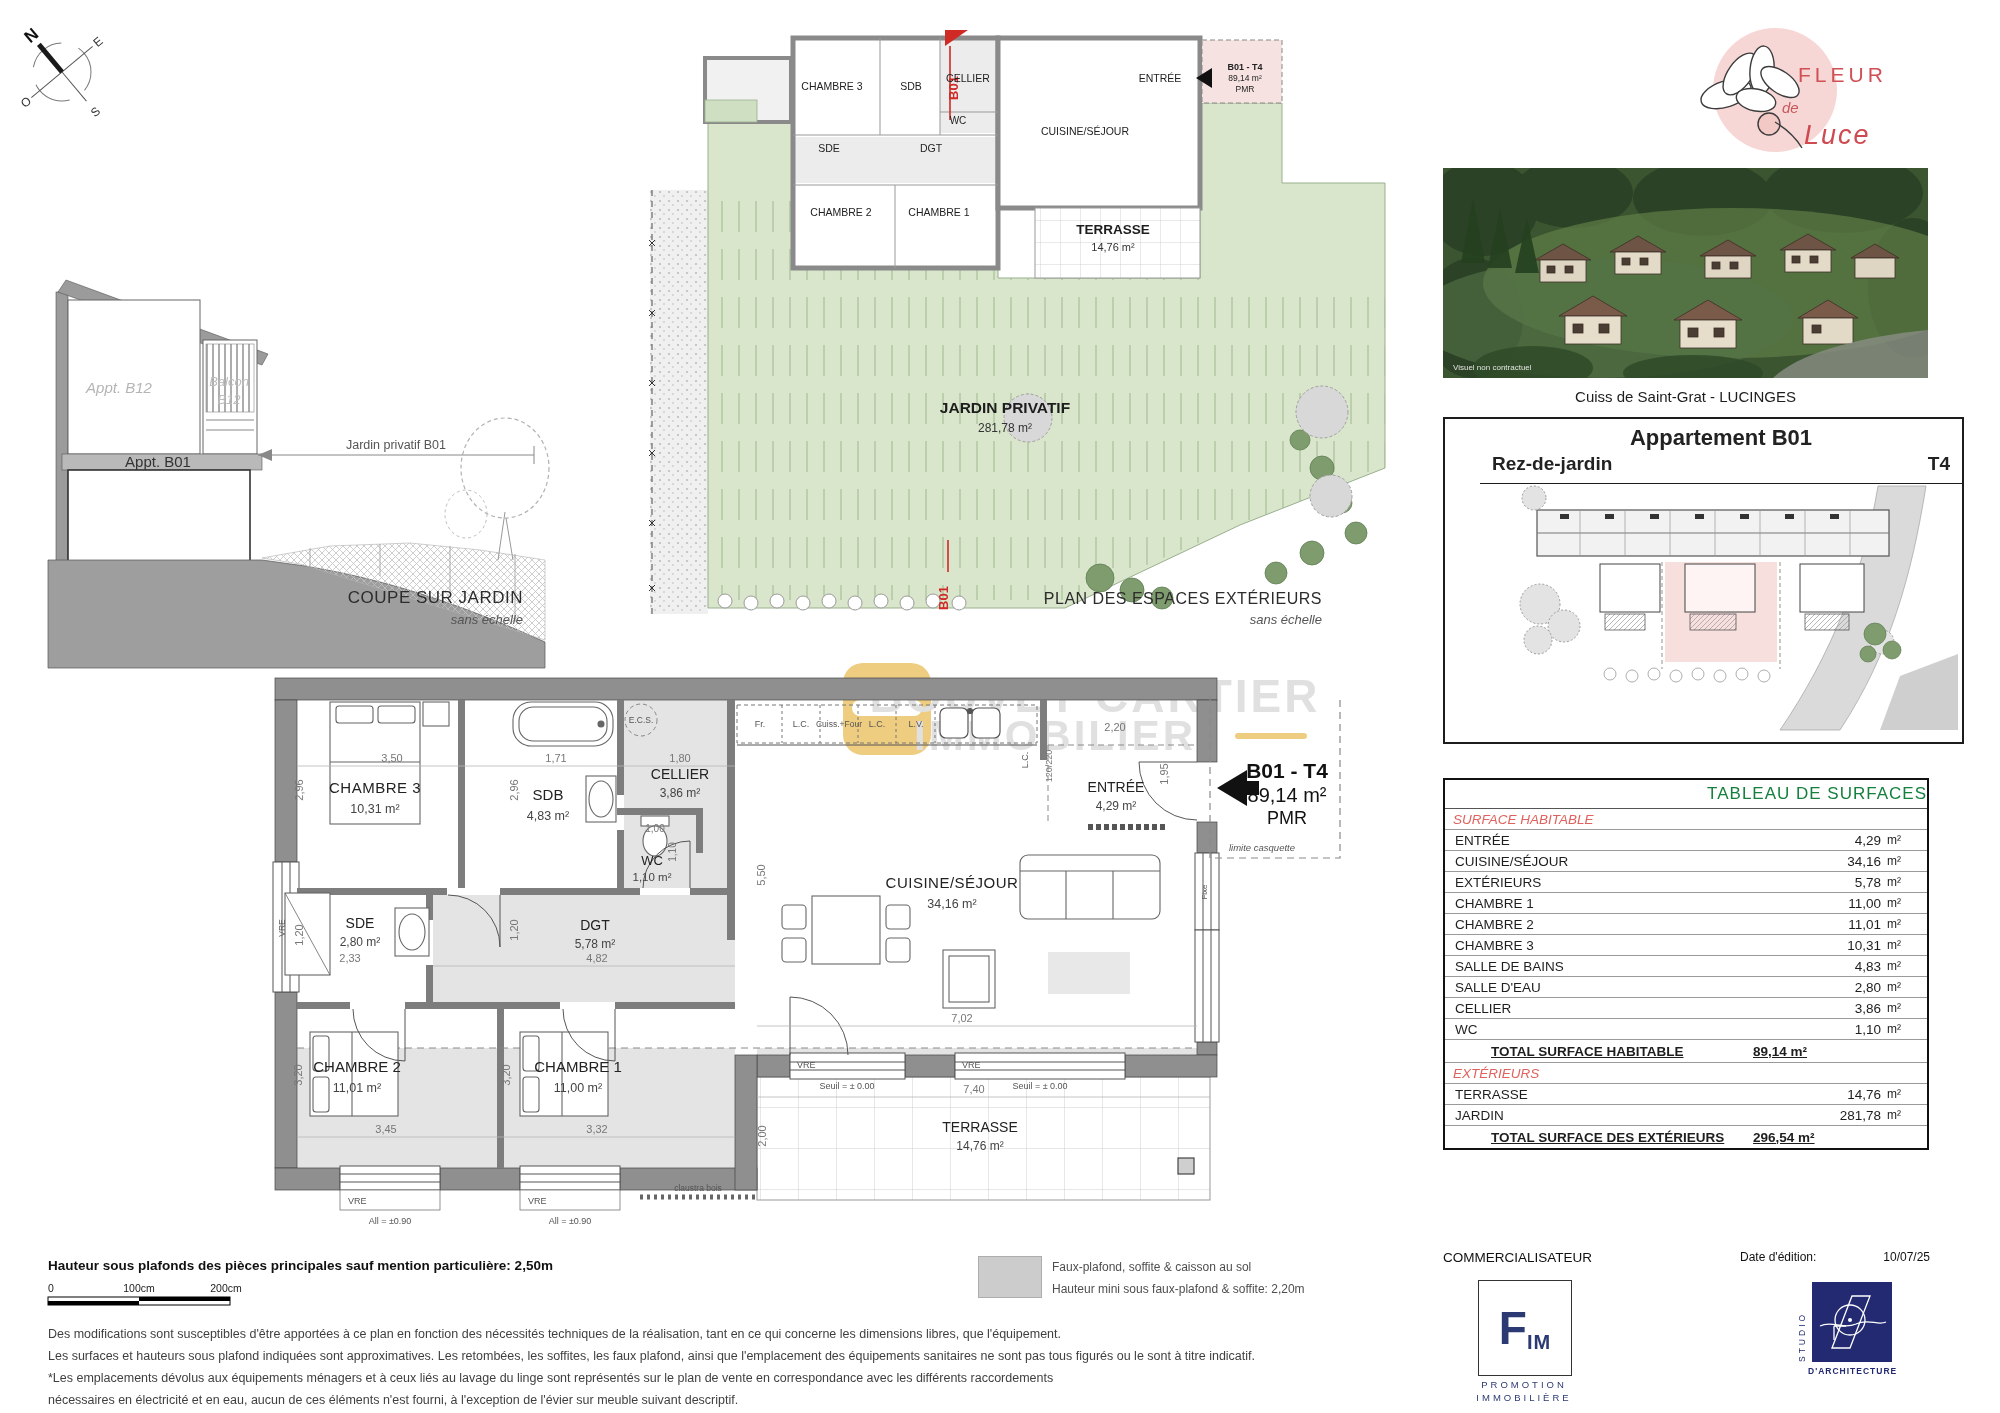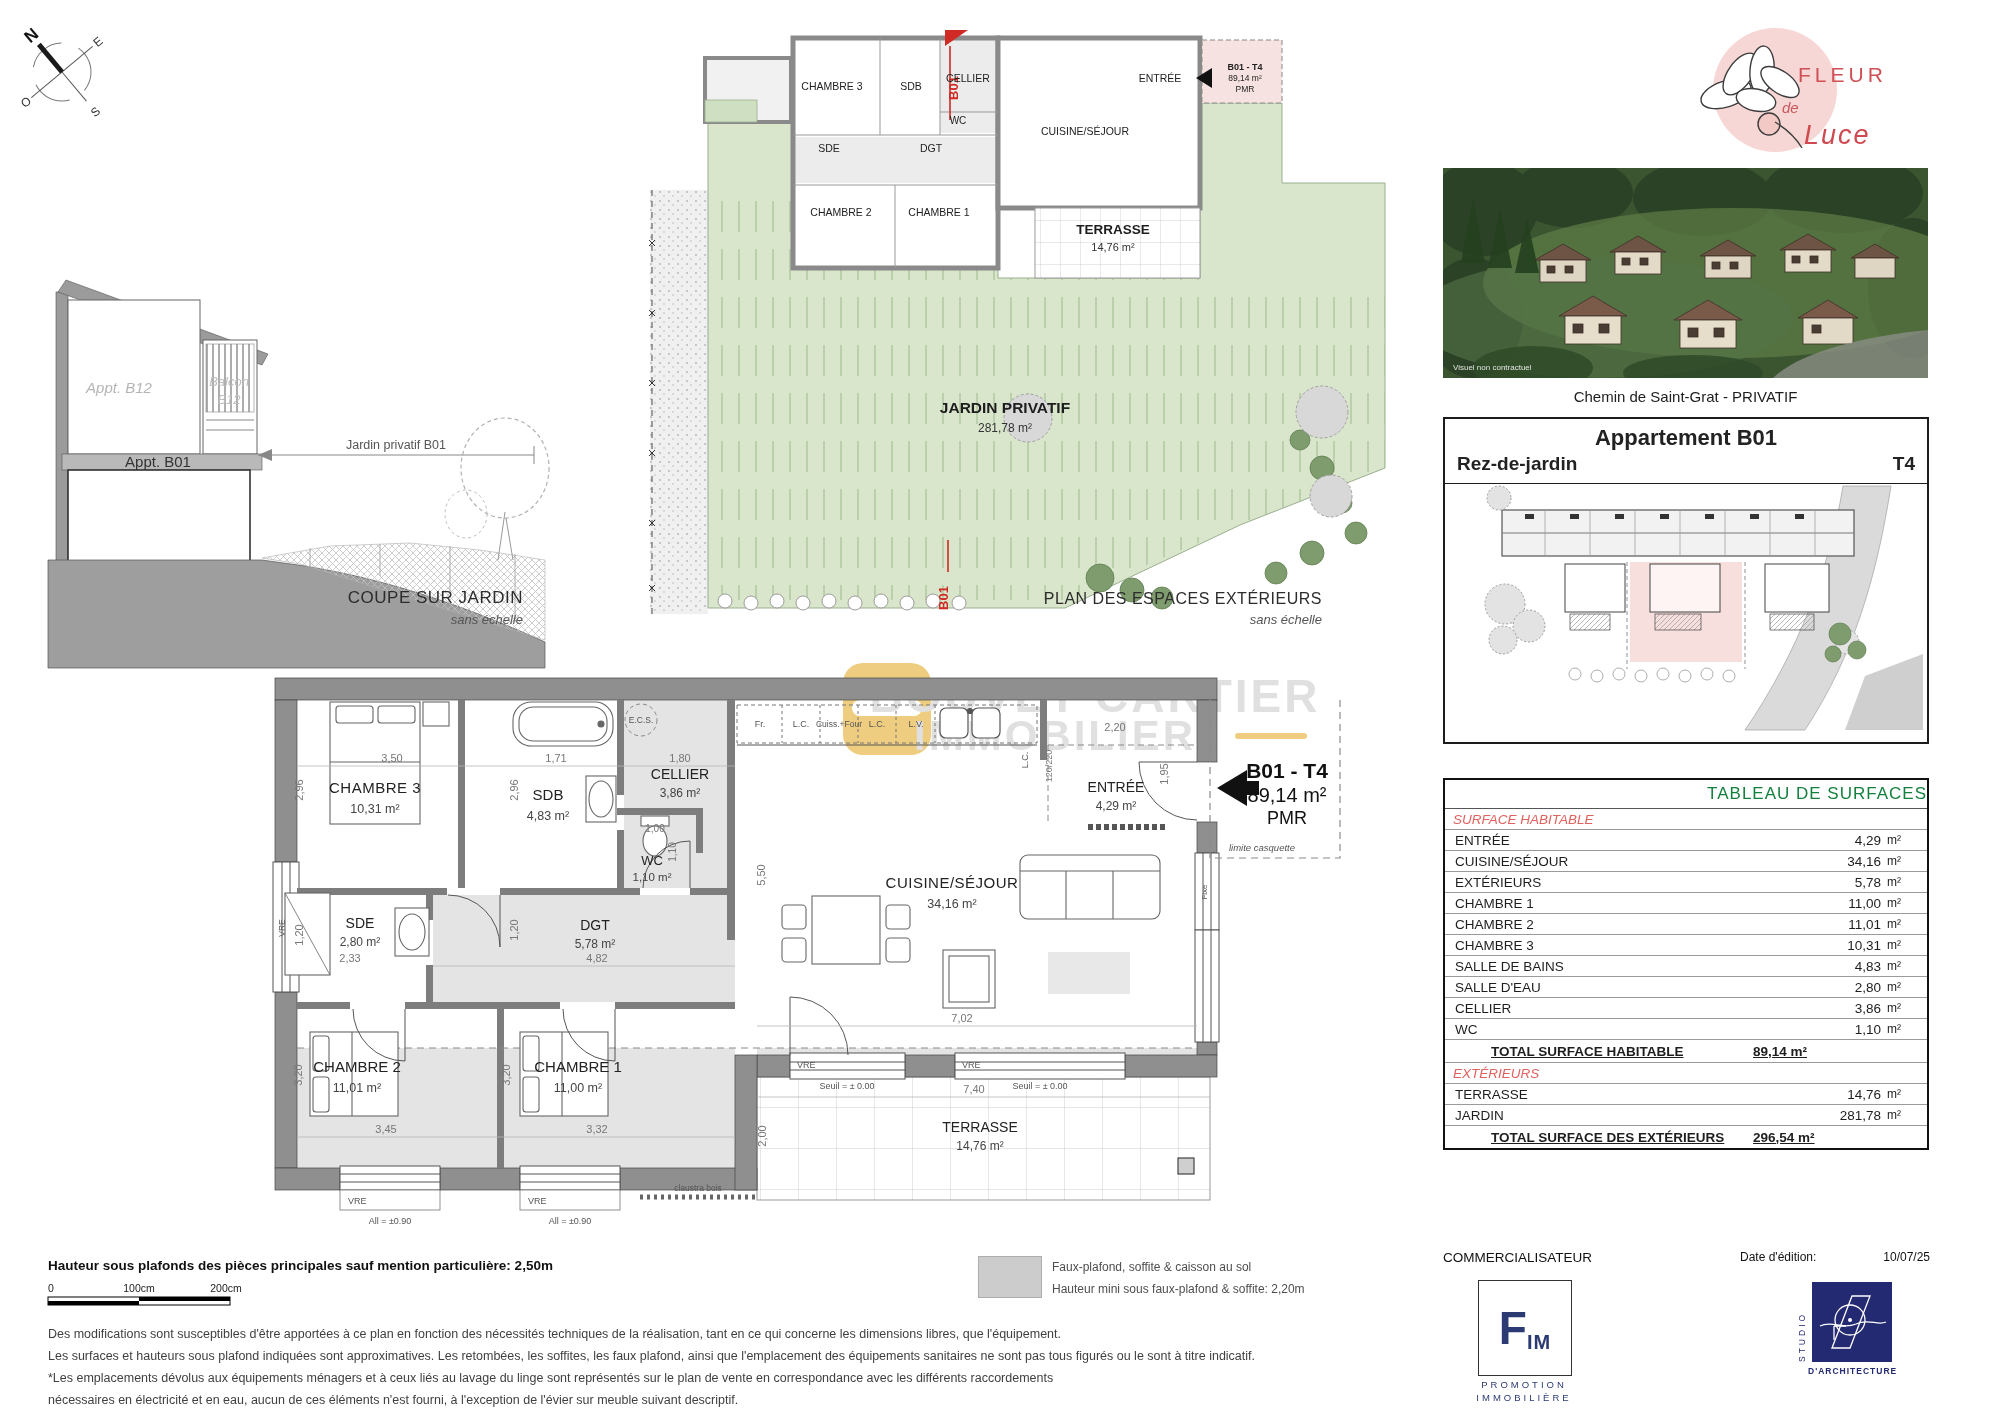--- a/index.html
+++ b/index.html
@@ -2,21 +2,21 @@
 <html><head>
 <meta charset="utf-8">
 <style>
   html,body{margin:0;padding:0;background:#fff;}
   #page{position:relative;width:2000px;height:1413px;background:#fff;overflow:hidden;
         font-family:"Liberation Sans",sans-serif;color:#222;}
   .abs{position:absolute;}
   svg text{font-family:"Liberation Sans",sans-serif;}
   
   .address{left:1443px;top:388px;width:485px;text-align:center;font-size:15px;color:#1d1d1d;}
-  .infobox{left:1443px;top:417px;width:482px;height:323px;border:2px solid #1c1c1c;background:#fff;}
+  .infobox{left:1443px;top:417px;width:482px;height:323px;border:2px solid #1c1c1c;background:#fff;padding-left:35px;}
   .infobox .hdr{border-bottom:1.5px solid #1c1c1c;padding:6px 0 4px 0;}
   .infobox .title{text-align:center;font-size:22px;font-weight:bold;}
   .infobox .sub{display:flex;justify-content:space-between;padding:2px 12px 4px 12px;
                 font-size:19px;font-weight:bold;gap:38px;}
   
   .stable{left:1443px;top:778px;width:482px;border:2px solid #111;background:#fff;font-size:13.5px;}
   .stable .t-title{height:28px;line-height:28px;text-align:right;font-size:17px;letter-spacing:1px;
                    border-bottom:1.2px solid #555;color:#15803d;}
   .srow{display:flex;align-items:center;height:20px;border-bottom:1px solid #9a9a9a;}
   .srow:last-child{border-bottom:none;}
@@ -558,21 +558,21 @@
     </g>
     <path d="M330,210 C355,185 420,168 485,162 L485,210 Z" fill="#8a8f84" opacity="0.8"></path>
     <g fill="#2f4a28" opacity="0.85">
       <ellipse cx="90" cy="200" rx="60" ry="22"></ellipse>
           <ellipse cx="250" cy="205" rx="70" ry="18"></ellipse>
     </g>
     <text x="10" y="202" font-size="8" fill="#ffffff" opacity="0.85">Visuel non contractuel</text>
   </svg>
 </div>
 
-<div class="abs address">Chemin de Saint-Grat - PRIVATIF</div>
+<div class="abs address">Cuiss de Saint-Grat - LUCINGES</div>
 
 <div class="abs infobox">
   <div class="hdr">
     <div class="title">Appartement B01</div>
     <div class="sub">
       <span>Rez-de-jardin</span>
       <span>T4</span>
     </div>
   </div>
   <svg width="478" height="248" viewBox="0 0 478 248">

